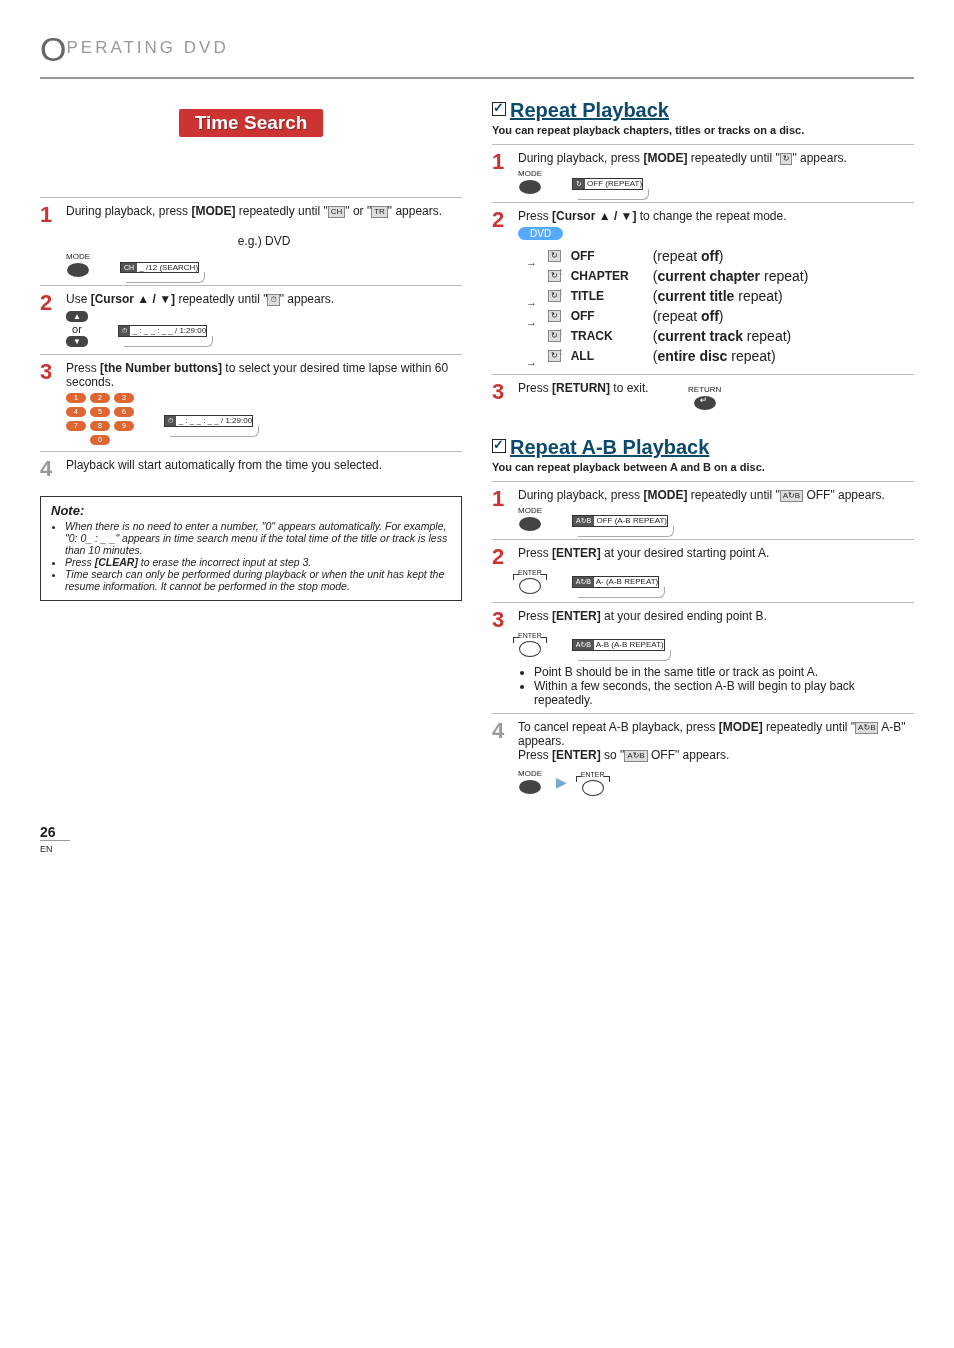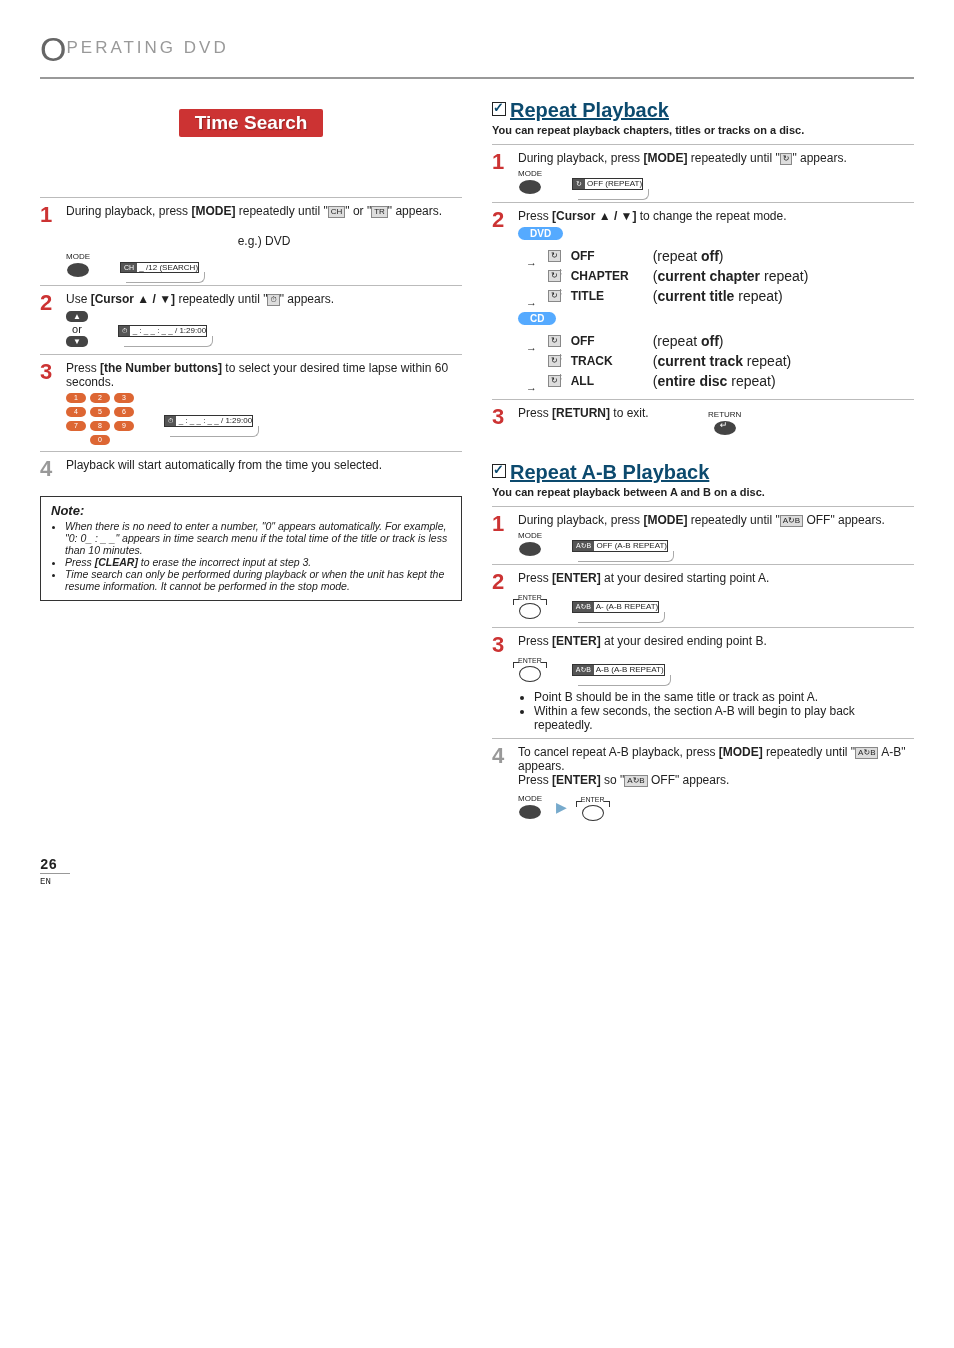--- a/index.html
+++ b/index.html
@@ -200,21 +200,21 @@
     text-align: center; line-height: 11px;
     margin: 1px auto;
   }
   .pill {
     display: inline-block;
     background: #5af;
     color: #fff;
     border-radius: 10px;
     padding: 1px 12px;
     font-size: 10px;
-    font-weight: bold;
+    font-weight: normal;
     margin: 4px 0;
   }
   .mode-flow {
     margin-left: 30px;
   }
   .mode-item {
     display: flex;
     align-items: center;
     gap: 10px;
     margin: 4px 0;
@@ -373,21 +373,20 @@
               <div class="updn">↕</div>
             </div>
           <div class="mode-item">
               <span class="conn">→</span>
               <span class="chip">↻</span> 
               <span class="lbl">TITLE</span>
               <span class="desc"><span>(</span><b>current title</b><span> repeat)</span></span>
             </div>
         </div>
 
-        <div><span class="pill">CD</span></div>
         <div class="mode-flow">
           <div class="mode-item">
               <span class="conn">→</span>
               <span class="chip">↻</span> 
               <span class="lbl">OFF</span>
               <span class="desc"><span>(repeat </span><b>off</b><span>)</span></span>
               <div class="updn">↕</div>
             </div>
           <div class="mode-item">
               <span class="chip">↻</span> 
@@ -402,21 +401,21 @@
               <span class="desc"><span>(</span><b>entire disc</b><span> repeat)</span></span>
             </div>
         </div>
       </div>
     </div>
 
     <div class="step-row">
       <div class="step-num red">3</div>
       <div class="step-body">
         <span>Press </span><b>[RETURN]</b><span> to exit.</span>
-        <div style="margin-left:56px;" class="return-btn">
+        <div style="margin-left:36px;" class="return-btn">
           <div>RETURN</div>
           <div class="oval" style="position:relative;">
               <span style="color:#fff;font-size:9px;position:absolute;left:6px;top:-1px;">↵</span>
             </div>
         </div>
       </div>
     </div>
 
     <div class="section-title-check" style="margin-top:18px;">
       <span class="checkbox"></span><span>Repeat A-B Playback</span>
@@ -487,17 +486,17 @@
           <div class="enter-wrap">
             <div class="enter-btn"><div class="enter-label">ENTER</div><div class="ring"></div></div>
           </div>
         </div>
       </div>
     </div>
 
   </div>
 </div>
 
-<div style="margin-top:28px;font-family:Liberation Mono, monospace;">
+<div style="margin-top:20px;">
   <span class="page-num">26</span>
   <div style="border-top:1px solid #999; width:30px;"></div>
   <span style="font-size:9px;">EN</span>
 </div>
 
 </body></html>

